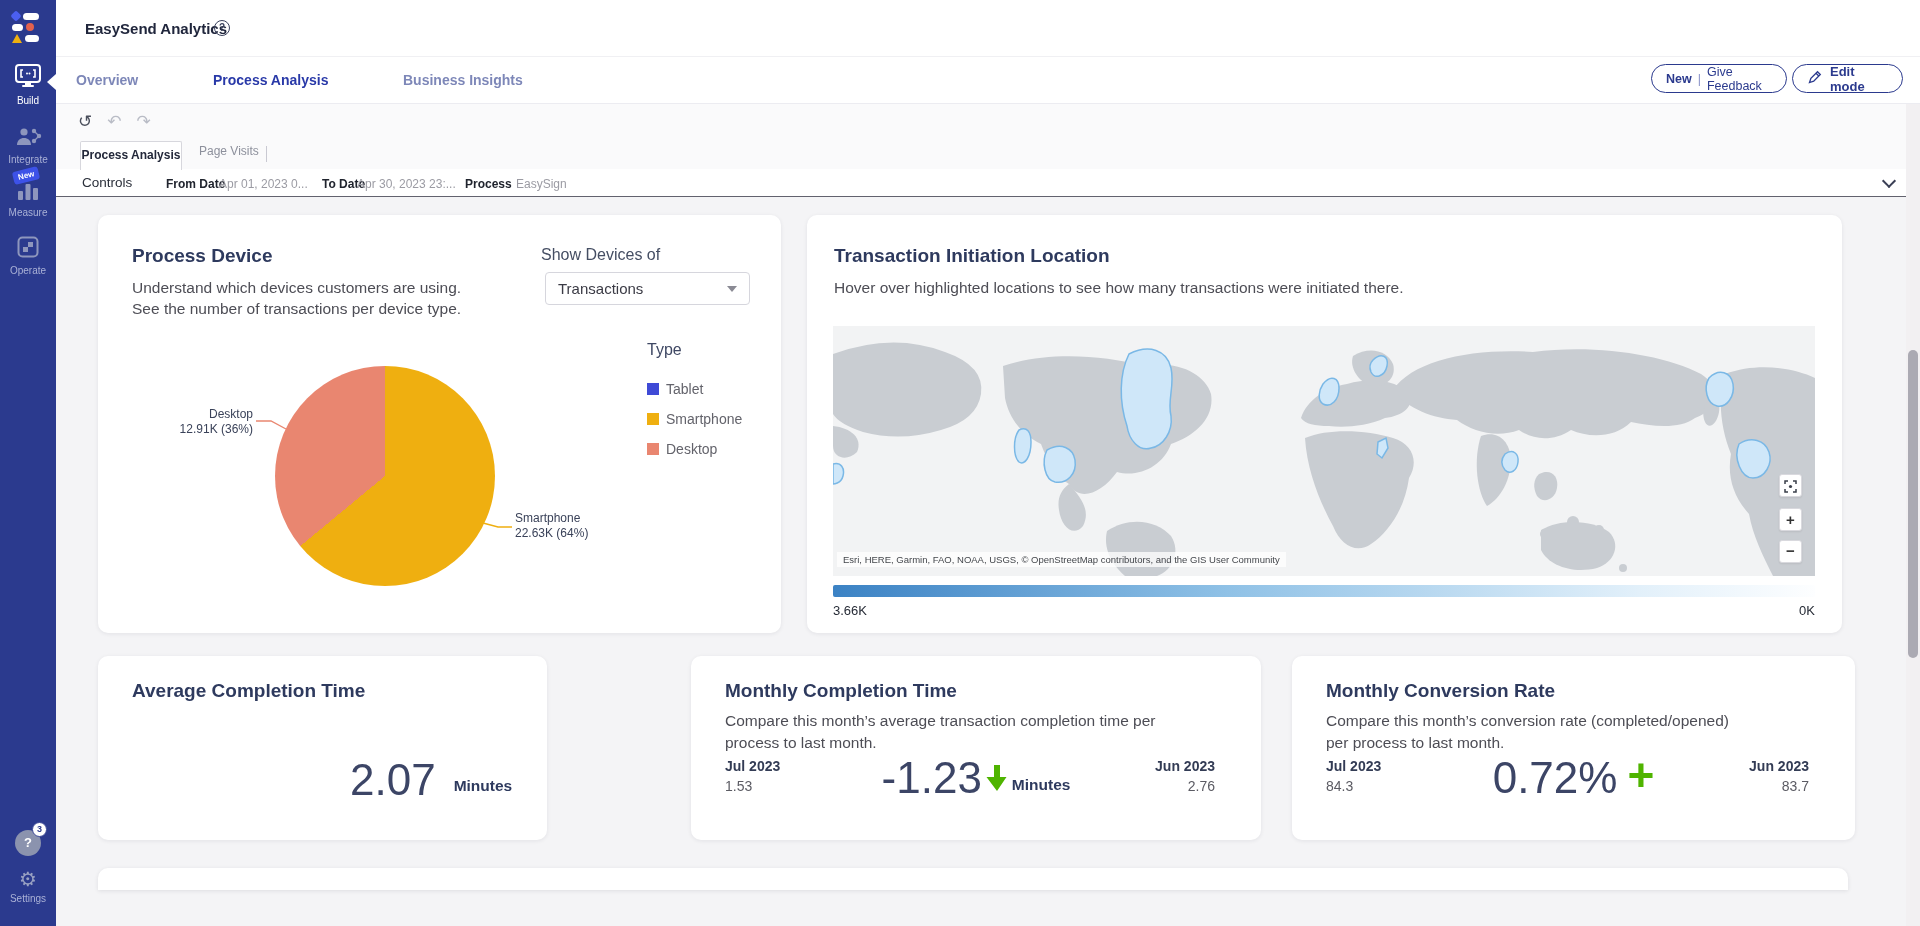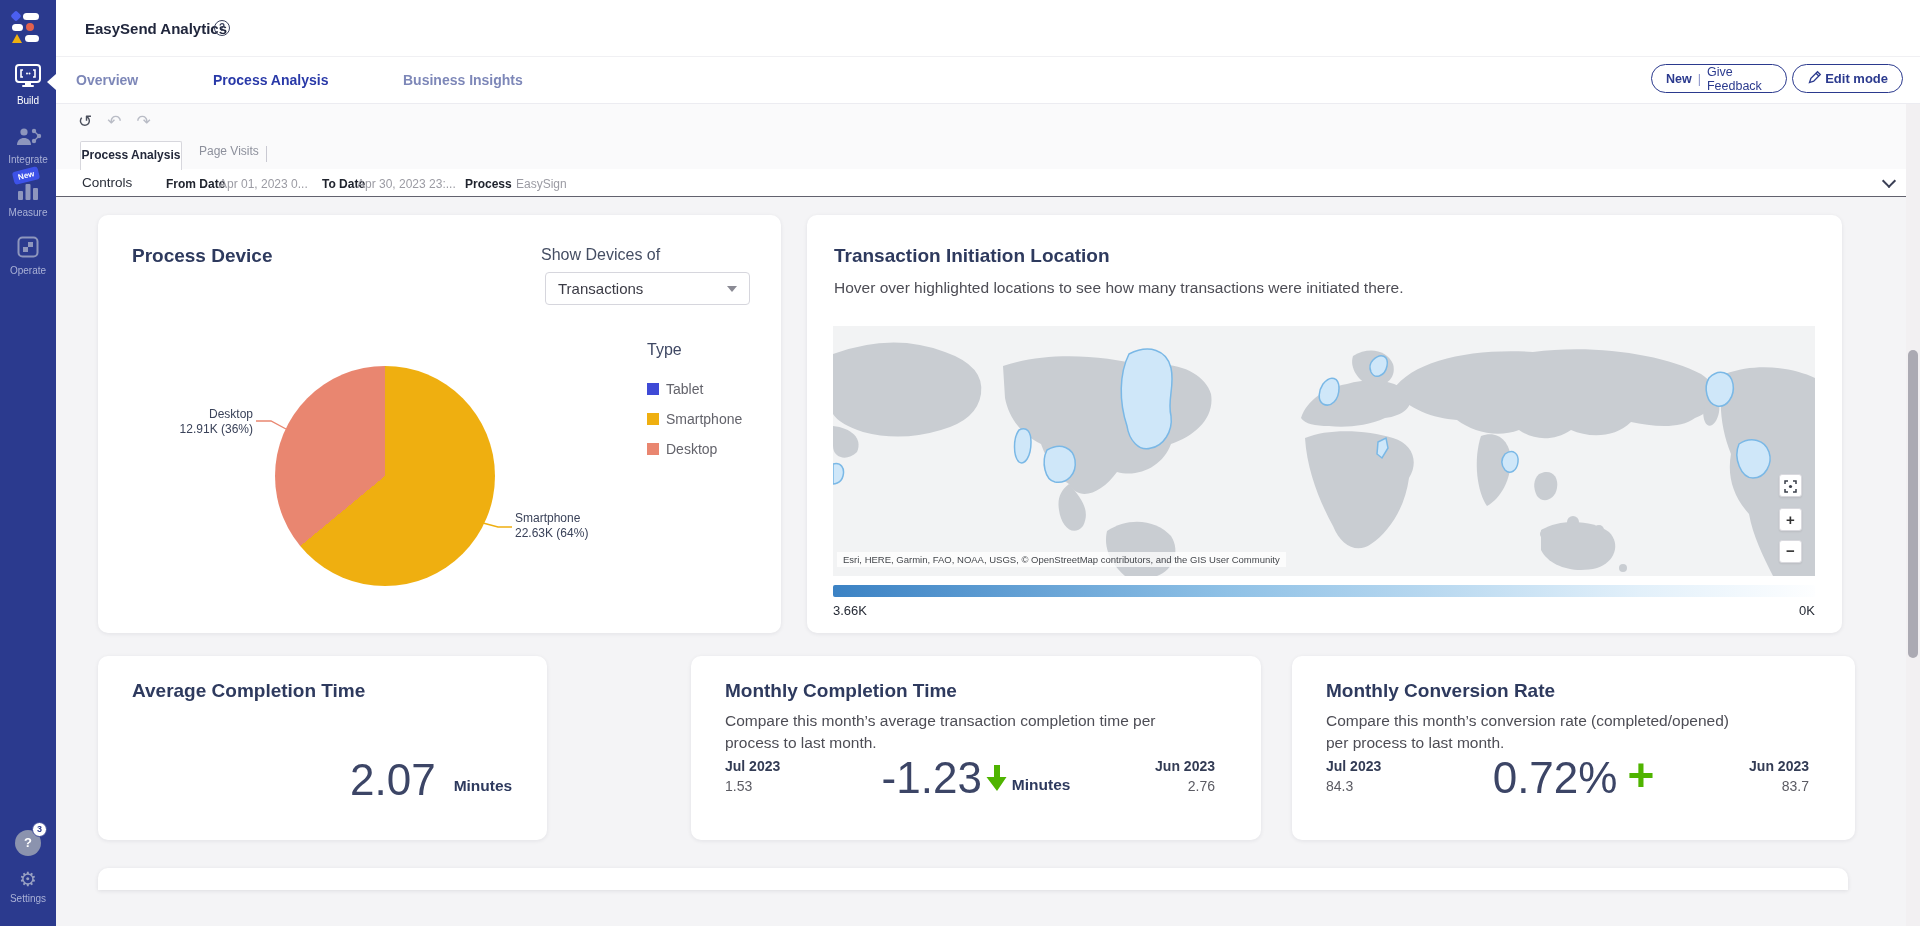--- a/index.html
+++ b/index.html
@@ -31,21 +31,21 @@
   .avatar { position:absolute; left:1896px; top:12px; width:38px; height:38px; border-radius:50%; background:#c7cee9; color:#2b3a8e; font-weight:bold; font-size:13px; line-height:38px; cursor:pointer; }
 
   
   .tabbar { position:absolute; left:56px; top:57px; width:1864px; height:47px; background:#fff; border-bottom:1px solid #ececf1; z-index:5; }
   .main-tab { position:absolute; top:15px; font-size:14px; font-weight:600; color:#7d87b8; cursor:pointer; }
   .main-tab.t0 { left:20px; } .main-tab.t1 { left:157px; color:#2939a8; font-weight:bold; } .main-tab.t2 { left:347px; }
   .pill-btn { position:absolute; top:7px; height:29px; border:1px solid #2b3a8e; border-radius:15px; background:#fff; color:#2b3a8e; font-size:12.5px; display:flex; align-items:center; padding:0 14px; cursor:pointer; }
   .btn-feedback { left:1595px; width:136px; justify-content:center; }
   .btn-feedback b { font-weight:bold; }
   .btn-feedback .sep { color:#8a93c9; margin:0 6px; font-weight:300; }
-  .btn-edit { left:1736px; width:111px; justify-content:space-between; gap:2px; font-weight:600; font-size:13px; }
+  .btn-edit { left:1736px; width:111px; justify-content:flex-start; gap:8px; font-weight:600; font-size:13px; }
 
   
   .workspace { position:absolute; left:56px; top:104px; width:1850px; height:822px; background:#fafafb; }
   .toolbar-icons { position:absolute; left:22px; top:7px; display:flex; gap:15px; }
   .tb-icon { font-family:"DejaVu Sans", sans-serif; font-size:17px; color:#b9bcc6; cursor:pointer; line-height:20px; }
   .tb-icon.reset { color:#4a4f5c; }
   .subtab-active { position:absolute; left:24px; top:37px; width:102px; height:29px; background:#fff; border:1px solid #d7d7dd; border-bottom:none; border-radius:2px 2px 0 0; font-size:12px; font-weight:bold; color:#23283a; text-align:center; line-height:27px; z-index:3; cursor:pointer; }
   .subtab-inactive { position:absolute; left:143px; top:40px; font-size:12px; color:#8d909c; cursor:pointer; }
   .subtab-sep { position:absolute; left:210px; top:42px; width:1px; height:16px; background:#c9c9d2; }
   .controls-row { position:absolute; left:0; top:65px; width:1850px; height:28px; background:#fff; border-bottom:1px solid #62626e; z-index:2; }
@@ -243,20 +243,24 @@
       <span class="ctl-value ctl-to-v">Apr 30, 2023 23:...</span>
       <span class="ctl-label ctl-proc-l">Process</span>
       <span class="ctl-value ctl-proc-v">EasySign</span>
       <span class="controls-chevron"></span>
     </div>
 
     <div class="cards">
 
       <div class="card card-device">
         <div class="card-title">Process Device</div>
+        <div class="card-desc">
+          <div>Understand which devices customers are using.</div>
+          <div>See the number of transactions per device type.</div>
+        </div>
         <div class="show-label">Show Devices of</div>
         <div class="dropdown">
           <span>Transactions</span>
           <span class="caret-down"></span>
         </div>
 
         <div class="pie"></div>
         <svg class="leader-lines">
           <polyline points="158,206 173,206 188,214" fill="none" stroke="#e98670" stroke-width="1.4"></polyline>
           <polyline points="385,308 400,312 414,312" fill="none" stroke="#efaf10" stroke-width="1.4"></polyline>

